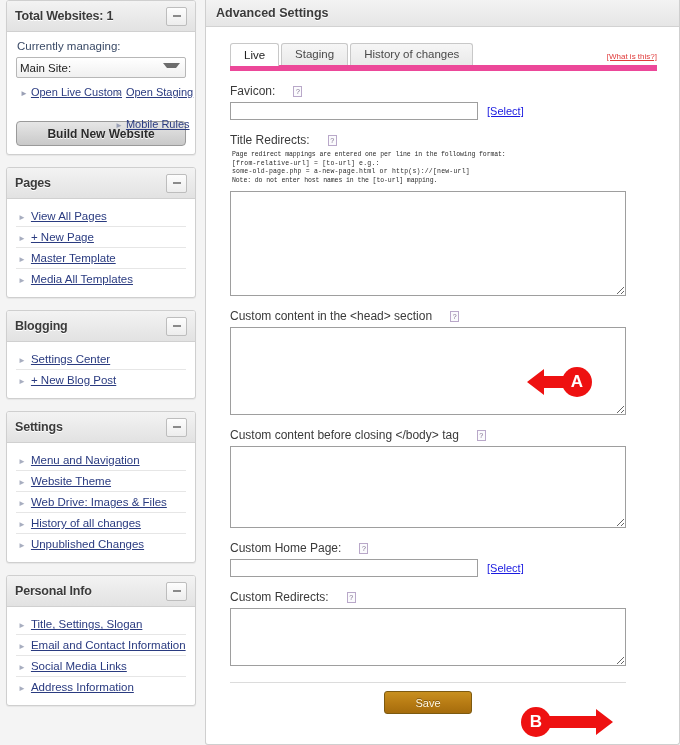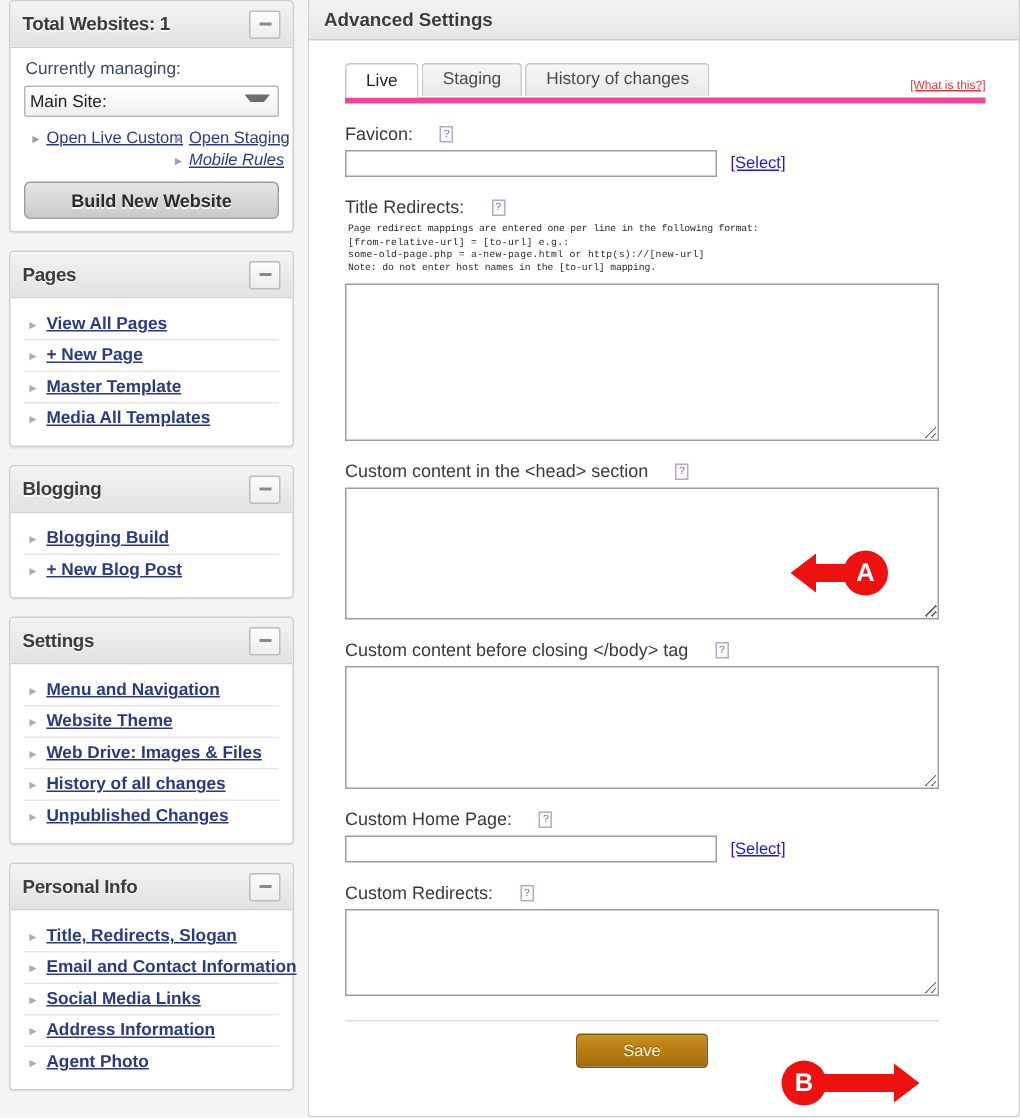--- a/index.html
+++ b/index.html
@@ -142,21 +142,20 @@
     font-size: 12px;
     font-weight: bold;
     color: #2b2b2b;
     text-shadow: 0 1px 0 #fff;
     cursor: pointer;
   }
   .nav-list {
     list-style: none;
     margin: 0;
     padding: 0;
-    font-weight: bold;
   }
   .nav-list li {
     border-bottom: 1px solid #e6e6e6;
     padding: 4px 2px 4px 2px;
     font-size: 11.5px;
     cursor: pointer;
     white-space: nowrap;
   }
   .nav-list li:last-child { border-bottom: none; }
   .nav-list .bullet {
@@ -194,22 +193,22 @@
     font-size: 12.5px;
     font-weight: bold;
     color: #3b3b3b;
     text-shadow: 0 1px 0 #fff;
   }
   .main-body {
     padding: 14px 22px 0 24px;
   }
   .tabrow {
     display: flex;
-    align-items: flex-start;
-    border-bottom: 4px solid #ec4899;
+    align-items: center;
+    border-bottom: 6px solid #ec4899;
     height: 24px;
     position: relative;
   }
   .tab {
     height: 21px;
     line-height: 21px;
     padding: 0 13px;
     font-size: 11.5px;
     color: #4a4a4a;
     border: 1px solid #c8c8c8;
@@ -378,21 +377,21 @@
         <div class="sub-label">Currently managing:</div>
         <div class="select-wrap">
           <select class="site-select">
             <option>Main Site:</option>
           </select>
           <span class="chev"></span>
         </div>
         <div class="quicklinks">
           <span class="ql" style="left:4px; top:0;"><span class="bullet">►</span><span>Open Live Custom</span></span>
           <span class="ql" style="left:99px; top:0;"><span class="bullet">►</span><span>Open Staging</span></span>
-          <span class="ql" style="left:99px; top:15px;font-style:italic;"><span class="bullet">►</span><span>Mobile Rules</span></span>
+          <span class="ql" style="left:99px; top:32px;"><span class="bullet">►</span><span>Mobile Rules</span></span>
         </div>
         <button class="build-btn">Build New Website</button>
       </div>
     </div>
 
     <div class="panel">
       <div class="panel-header">
         <span class="panel-title">Pages</span>
         <span class="collapse-btn">
             <i></i>
@@ -410,21 +409,21 @@
 
     <div class="panel">
       <div class="panel-header">
         <span class="panel-title">Blogging</span>
         <span class="collapse-btn">
             <i></i>
           </span>
       </div>
       <div class="panel-body">
         <ul class="nav-list">
-          <li><span class="bullet">►</span><span class="txt">Blogging Build</span></li>
+          <li><span class="bullet">►</span><span class="txt">Settings Center</span></li>
           <li><span class="bullet">►</span><span class="txt">+ New Blog Post</span></li>
         </ul>
       </div>
     </div>
 
     <div class="panel">
       <div class="panel-header">
         <span class="panel-title">Settings</span>
         <span class="collapse-btn">
             <i></i>
@@ -443,25 +442,24 @@
 
     <div class="panel">
       <div class="panel-header">
         <span class="panel-title">Personal Info</span>
         <span class="collapse-btn">
             <i></i>
           </span>
       </div>
       <div class="panel-body">
         <ul class="nav-list">
-          <li><span class="bullet">►</span><span class="txt">Title, Redirects, Slogan</span></li>
+          <li><span class="bullet">►</span><span class="txt">Title, Settings, Slogan</span></li>
           <li><span class="bullet">►</span><span class="txt">Email and Contact Information</span></li>
           <li><span class="bullet">►</span><span class="txt">Social Media Links</span></li>
           <li><span class="bullet">►</span><span class="txt">Address Information</span></li>
-          <li><span class="bullet">►</span><span class="txt">Agent Photo</span></li>
         </ul>
       </div>
     </div>
 
   </div>
 
   <div class="main">
 
     <div class="main-header">
       <span class="main-title">Advanced Settings</span>

